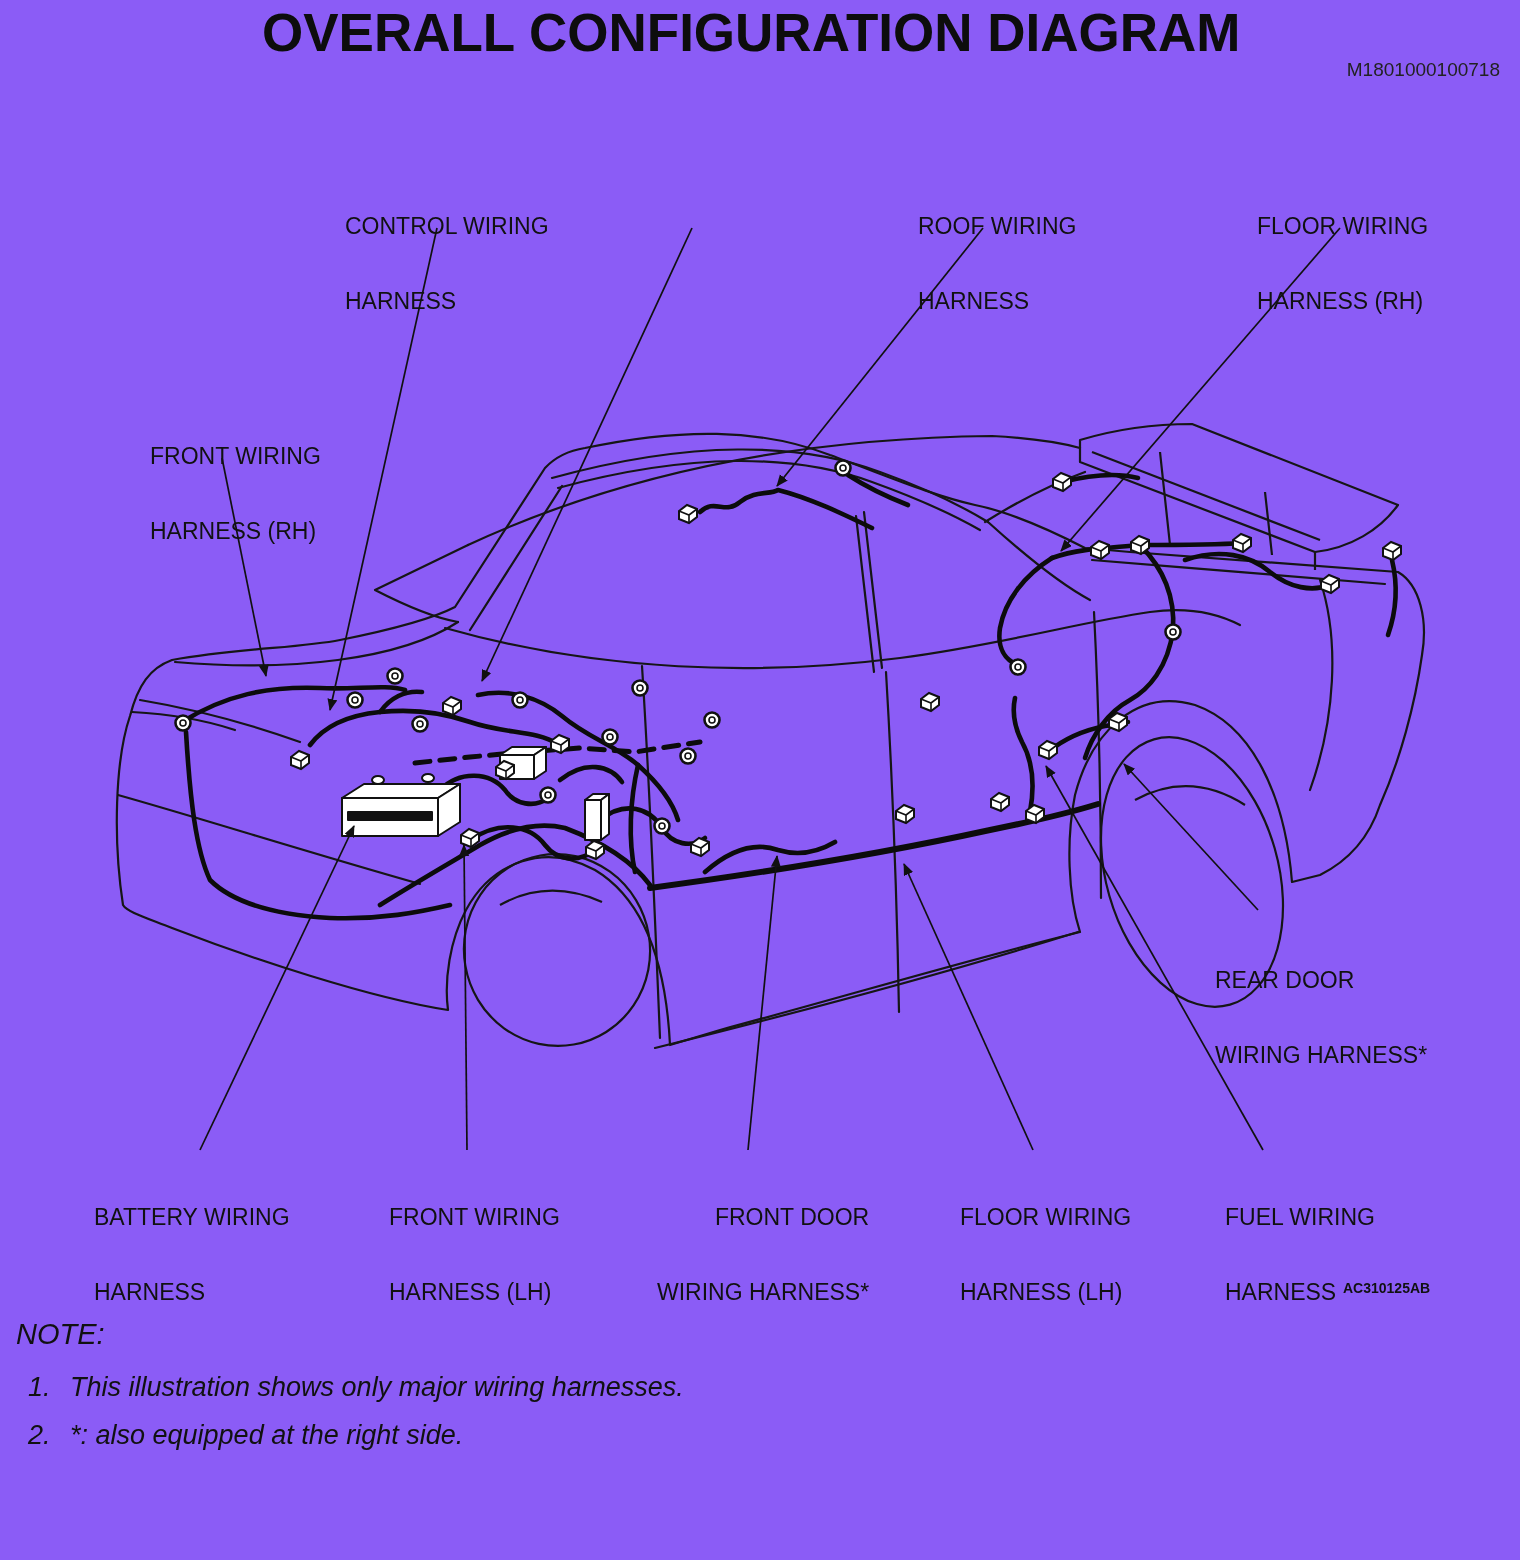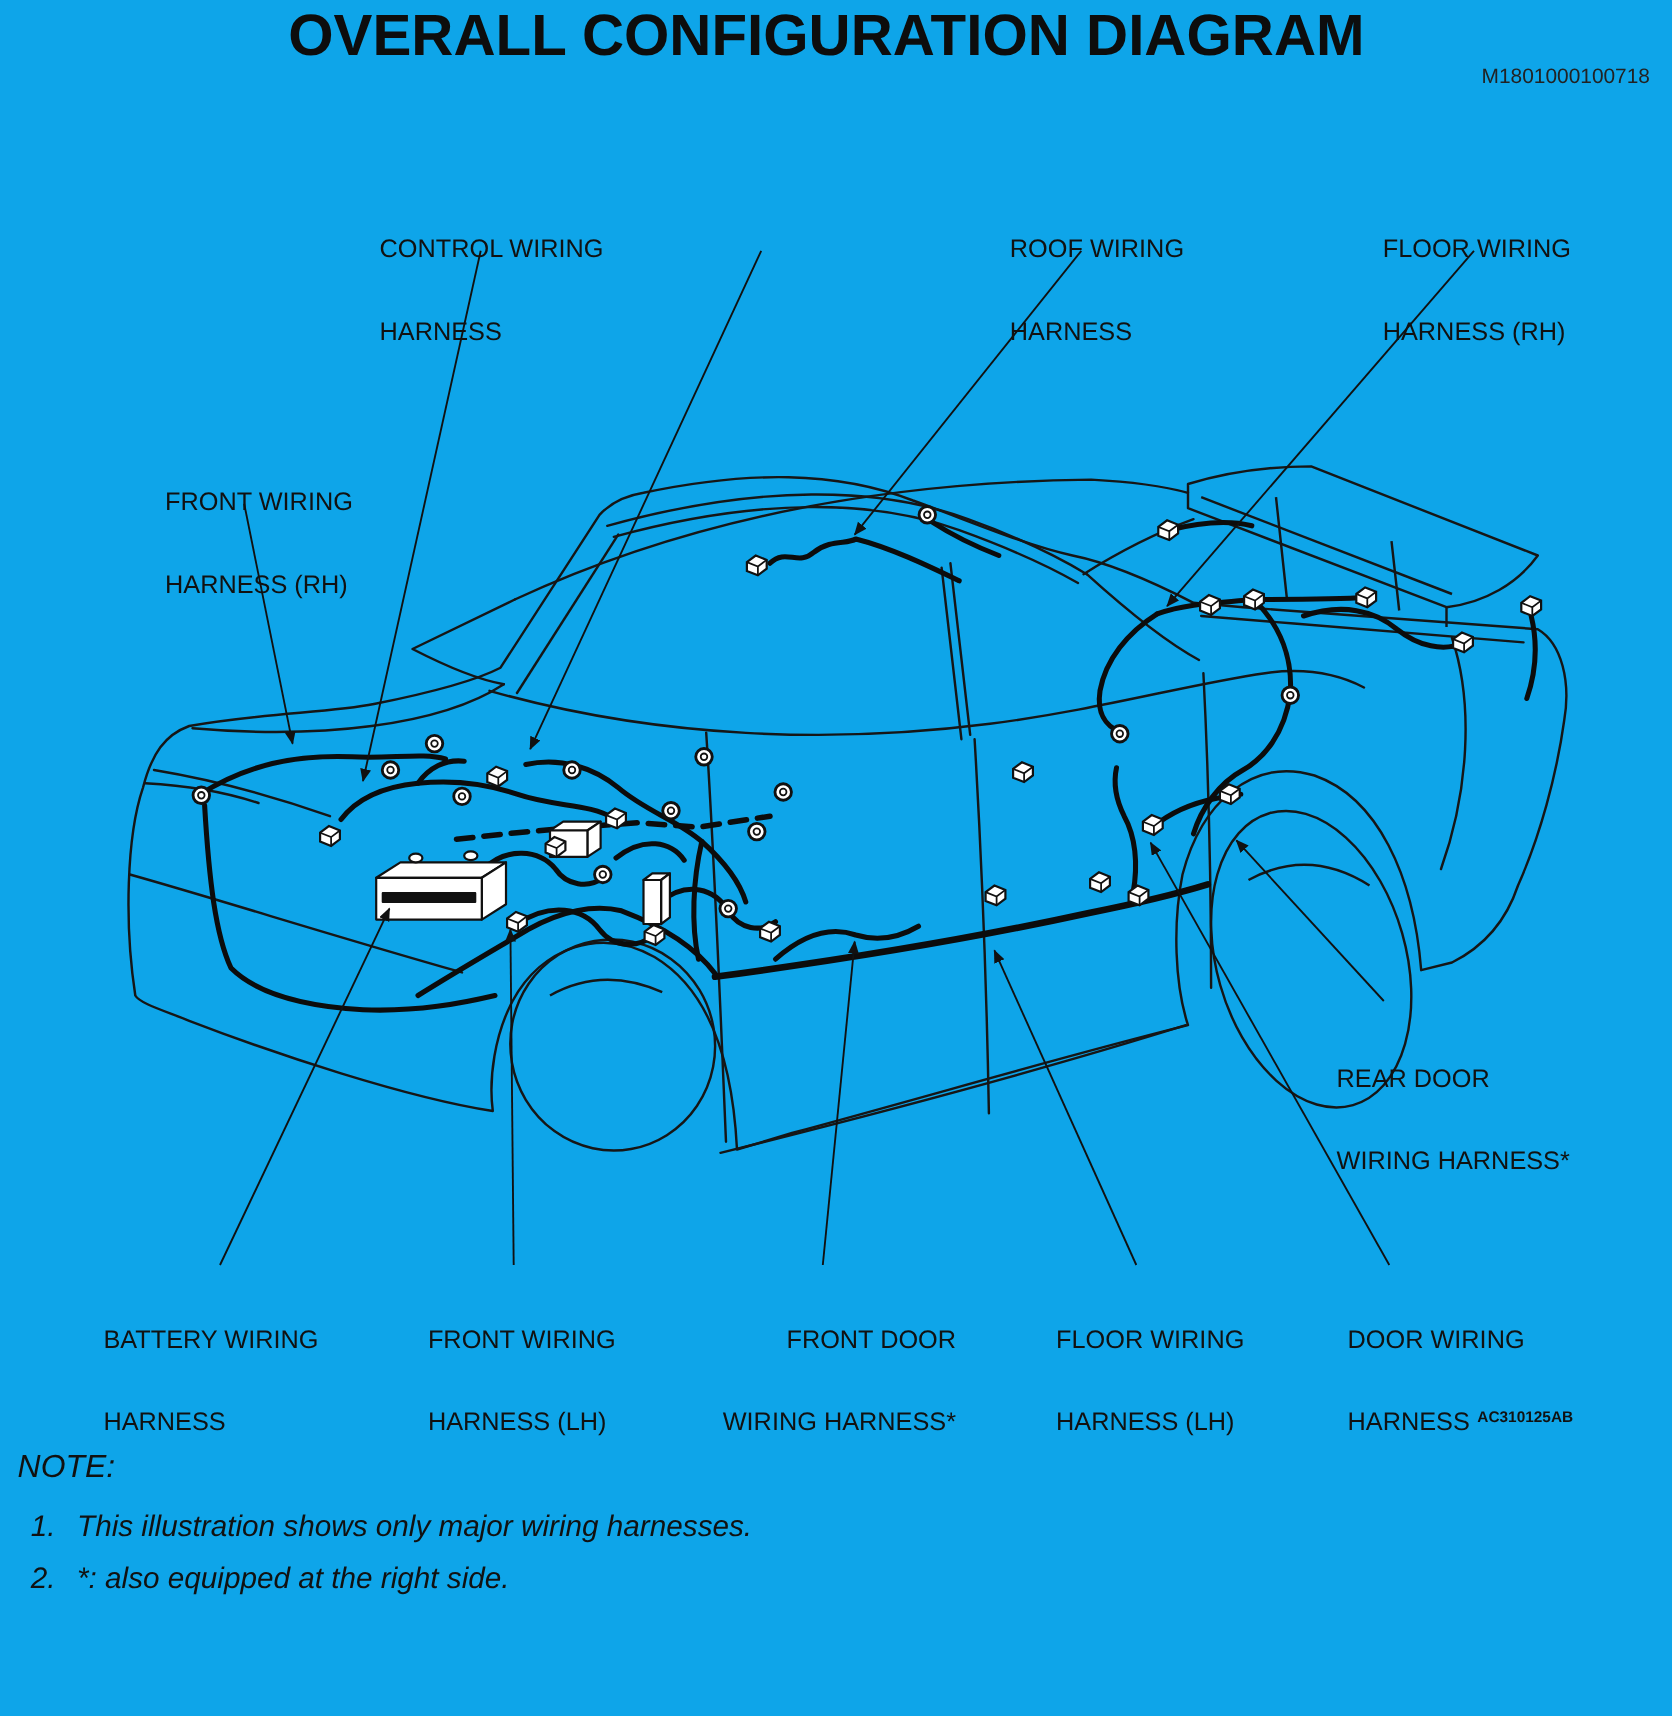--- a/index.html
+++ b/index.html
@@ -1,17 +1,17 @@
 <!DOCTYPE html>
 <html><head>
 <meta charset="utf-8">
 <style>
   html,body{margin:0;padding:0;background:#ffffff;}
   #canvas{
-    position:relative;width:1520px;height:1560px;background:#0ea5e9;overflow:hidden;
+    position:relative;width:1520px;height:1560px;background:#8b5cf6;overflow:hidden;
     font-family:"Liberation Sans", sans-serif;color:#111;
   }
   .page-title{
     position:absolute;left:262px;top:2px;width:1030px;
     font-size:53px;font-weight:bold;letter-spacing:0px;color:#0d0d0d;white-space:nowrap;
   }
   .doc-code{
     position:absolute;top:59px;right:20px;font-size:19px;color:#222;letter-spacing:0px;
   }
   .fig-code{
@@ -248,21 +248,21 @@
   </div>
   <div class="label" style="left:657px;top:1157px;text-align:right;">
     <span>FRONT DOOR</span>
     <span>WIRING HARNESS*</span>
   </div>
   <div class="label" style="left:960px;top:1157px;">
     <span>FLOOR WIRING</span>
     <span>HARNESS (LH)</span>
   </div>
   <div class="label" style="left:1225px;top:1157px;">
-    <span>DOOR WIRING</span>
+    <span>FUEL WIRING</span>
     <span>HARNESS</span>
   </div>
 
   <div class="fig-code">AC310125AB</div>
 
   <div class="note-heading">NOTE:</div>
   <div class="note-item" style="top:1372px;">
     <span class="num">1.</span>
     <span>This illustration shows only major wiring harnesses.</span>
   </div>

